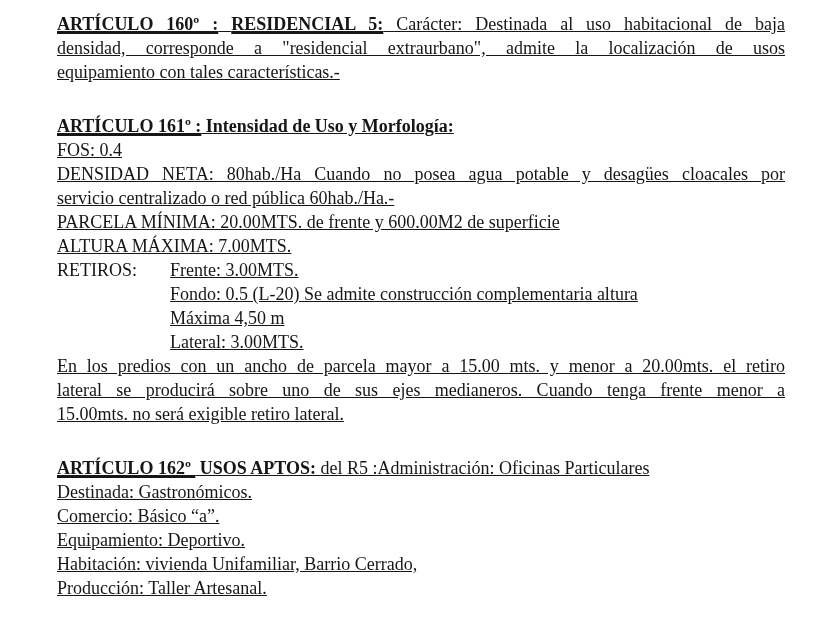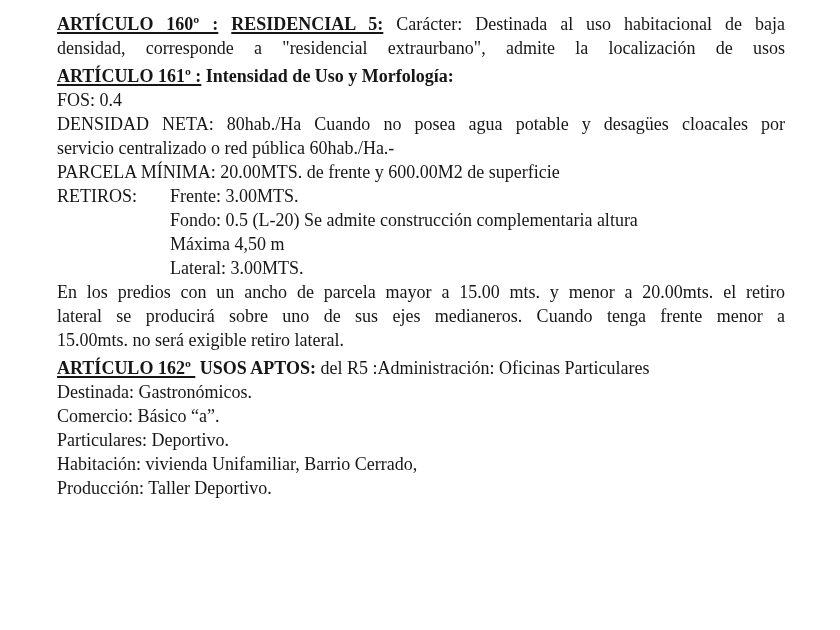--- a/index.html
+++ b/index.html
@@ -13,25 +13,26 @@
   .page {
     width: 840px;
     height: 630px;
     box-sizing: border-box;
     padding: 12px 55px 0 57px;
     background: #ffffff;
     color: #161616;
     font-family: "Liberation Serif", "DejaVu Serif", serif;
     font-size: 18px;
   }
-  .section + .section { margin-top: 4px; }
+  .section + .section { margin-top: 30px; }
   .line {
     line-height: 24px;
     white-space: nowrap;
     min-height: 24px;
+    text-decoration: underline;
   }
   .just {
     text-align: justify;
     text-align-last: justify;
   }
   .indent { padding-left: 113px; }
   .hang-label {
     display: inline-block;
     width: 113px;
   }
@@ -45,37 +46,39 @@
   .rn { font-weight: normal; }
 </style>
 </head>
 <body>
 
 <div class="page">
   <div>
       <div class="section">
         <div class="line just"><span class="bu">ARTÍCULO 160º :</span><span class="rn"> </span><span class="bu">RESIDENCIAL 5:</span><span class="rn"> Carácter: Destinada al uso habitacional de baja</span></div>
         <div class="line just"><span class="rn">densidad, corresponde a "residencial extraurbano", admite la localización de usos</span></div>
+        <div class="line"><span class="rn">equipamiento con tales características.-</span></div>
       </div>
       <div class="section">
         <div class="line"><span class="bu">ARTÍCULO 161º :</span><span class="b"> Intensidad de Uso y Morfología:</span></div>
         <div class="line"><span class="rn">FOS: 0.4</span></div>
         <div class="line just"><span class="rn">DENSIDAD NETA: 80hab./Ha Cuando no posea agua potable y desagües cloacales por</span></div>
         <div class="line"><span class="rn">servicio centralizado o red pública 60hab./Ha.-</span></div>
         <div class="line"><span class="rn">PARCELA MÍNIMA: 20.00MTS. de frente y 600.00M2 de superficie</span></div>
+        <div class="line"><span class="rn">ALTURA MÁXIMA: 7.00MTS.</span></div>
         <div class="line"><span class="hang-label">RETIROS:</span><span class="rn">Frente: 3.00MTS.</span></div>
         <div class="line indent"><span class="rn">Fondo: 0.5 (L-20) Se admite construcción complementaria altura</span></div>
         <div class="line indent"><span class="rn">Máxima 4,50 m</span></div>
         <div class="line indent"><span class="rn">Lateral: 3.00MTS.</span></div>
         <div class="line just"><span class="rn">En los predios con un ancho de parcela mayor a 15.00 mts. y menor a 20.00mts. el retiro</span></div>
         <div class="line just"><span class="rn">lateral se producirá sobre uno de sus ejes medianeros. Cuando tenga frente menor a</span></div>
         <div class="line"><span class="rn">15.00mts. no será exigible retiro lateral.</span></div>
       </div>
       <div class="section">
         <div class="line"><span class="bu">ARTÍCULO 162º&nbsp;</span><span class="b"> USOS APTOS:</span><span class="rn"> del R5 :Administración: Oficinas Particulares</span></div>
         <div class="line"><span class="rn">Destinada: Gastronómicos.</span></div>
         <div class="line"><span class="rn">Comercio: Básico “a”.</span></div>
-        <div class="line"><span class="rn">Particulares: Deportivo.</span></div>
+        <div class="line"><span class="rn">Equipamiento: Deportivo.</span></div>
         <div class="line"><span class="rn">Habitación: vivienda Unifamiliar, Barrio Cerrado,</span></div>
-        <div class="line"><span class="rn">Producción: Taller Deportivo.</span></div>
+        <div class="line"><span class="rn">Producción: Taller Artesanal.</span></div>
       </div>
     </div>
 </div>
 
 </body></html>

